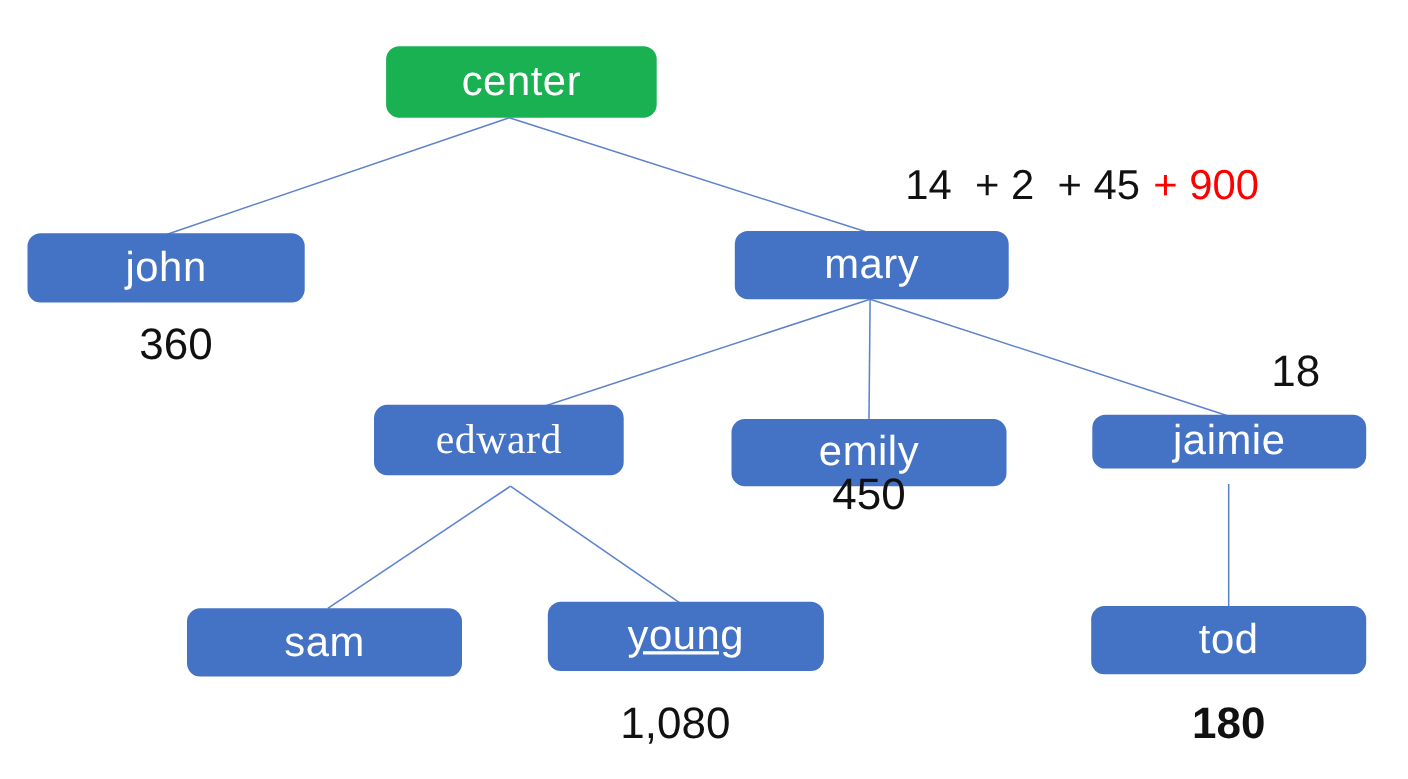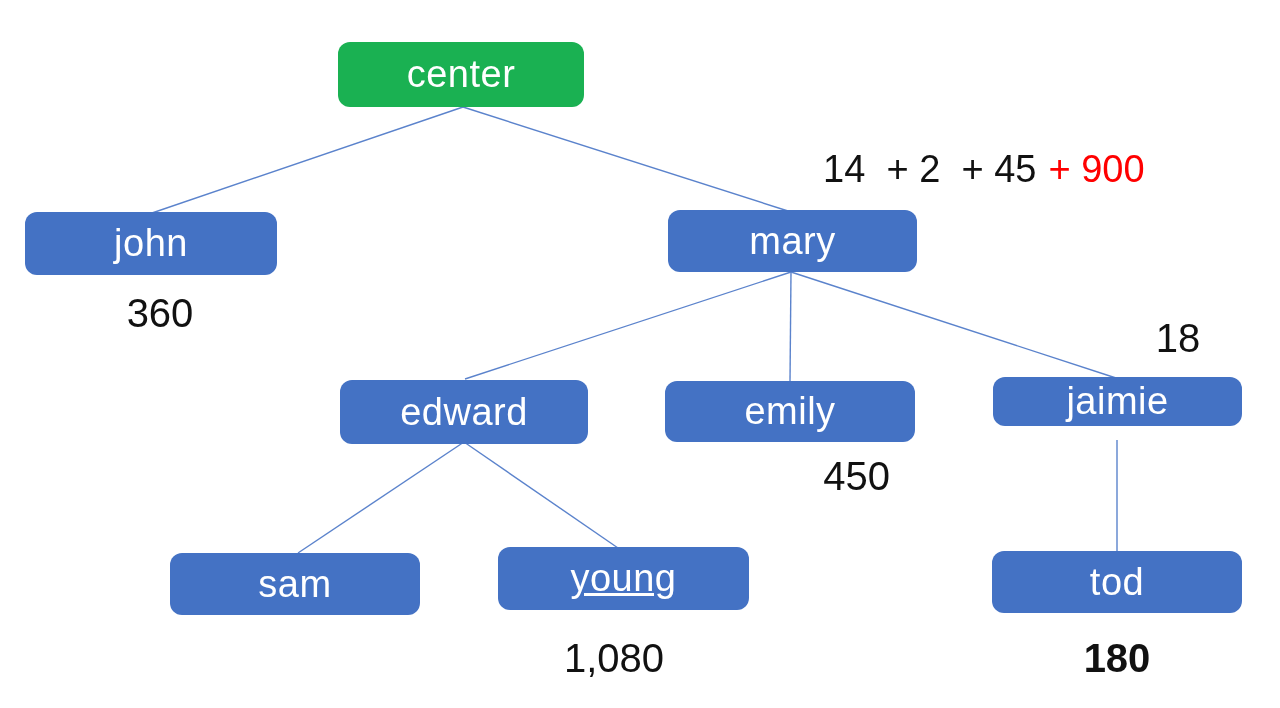--- a/index.html
+++ b/index.html
@@ -14,21 +14,21 @@
   .edges line{stroke:var(--edge,#5B83CC);stroke-width:1.4;}
   .node{
     position:absolute;
     border-radius:12px;
     background:var(--node-fill,#4472C4);
     color:#fff;
     display:flex;align-items:center;justify-content:center;
     font-size:38px;
     letter-spacing:0.5px;
   }
-  .node.root{background:var(--root-fill,#1AB152);}
+  .node.root{background:var(--root-fill,#1AB152);margin-left:13px;}
   .value{
     position:absolute;
     color:var(--value-text,#111);
     font-size:40px;
     text-align:center;
     white-space:pre;
   }
   .equation{
     position:absolute;
     font-size:38px;
@@ -60,21 +60,21 @@
   </div>
 
   <div class="node" style="left:25px;top:212px;width:252px;height:63px;">
     <span>john</span>
   </div>
 
   <div class="node" style="left:668px;top:210px;width:249px;height:62px;">
     <span>mary</span>
   </div>
 
-  <div class="node" style="left:340px;top:380px;width:248px;height:64px;">
+  <div class="node" style="left:340px;top:368px;width:227px;height:64px;font-family:Liberation Serif, serif;">
     <span>edward</span>
   </div>
 
   <div class="node" style="left:665px;top:381px;width:250px;height:61px;">
     <span>emily</span>
   </div>
 
   <div class="node" style="left:993px;top:377px;width:249px;height:49px;">
     <span>jaimie</span>
   </div>
@@ -87,21 +87,21 @@
     <span>young</span>
   </div>
 
   <div class="node" style="left:992px;top:551px;width:250px;height:62px;">
     <span>tod</span>
   </div>
 
   <div class="value" style="left:60px;top:291px;width:200px;">360</div>
 
 
-  <div class="value" style="left:690px;top:454px;width:200px;text-align:right;">450</div>
+  <div class="value" style="left:690px;top:428px;width:200px;">450</div>
 
   <div class="value" style="left:1128px;top:316px;width:100px;">18</div>
 
   <div class="value" style="left:514px;top:636px;width:200px;">1,080</div>
 
   <div class="value" style="left:1017px;top:636px;width:200px;font-weight:bold;">180</div>
 
 
   <div class="equation" style="left:823px;top:148px;">
     <span class="eq-black">14  + 2  + 45</span>

